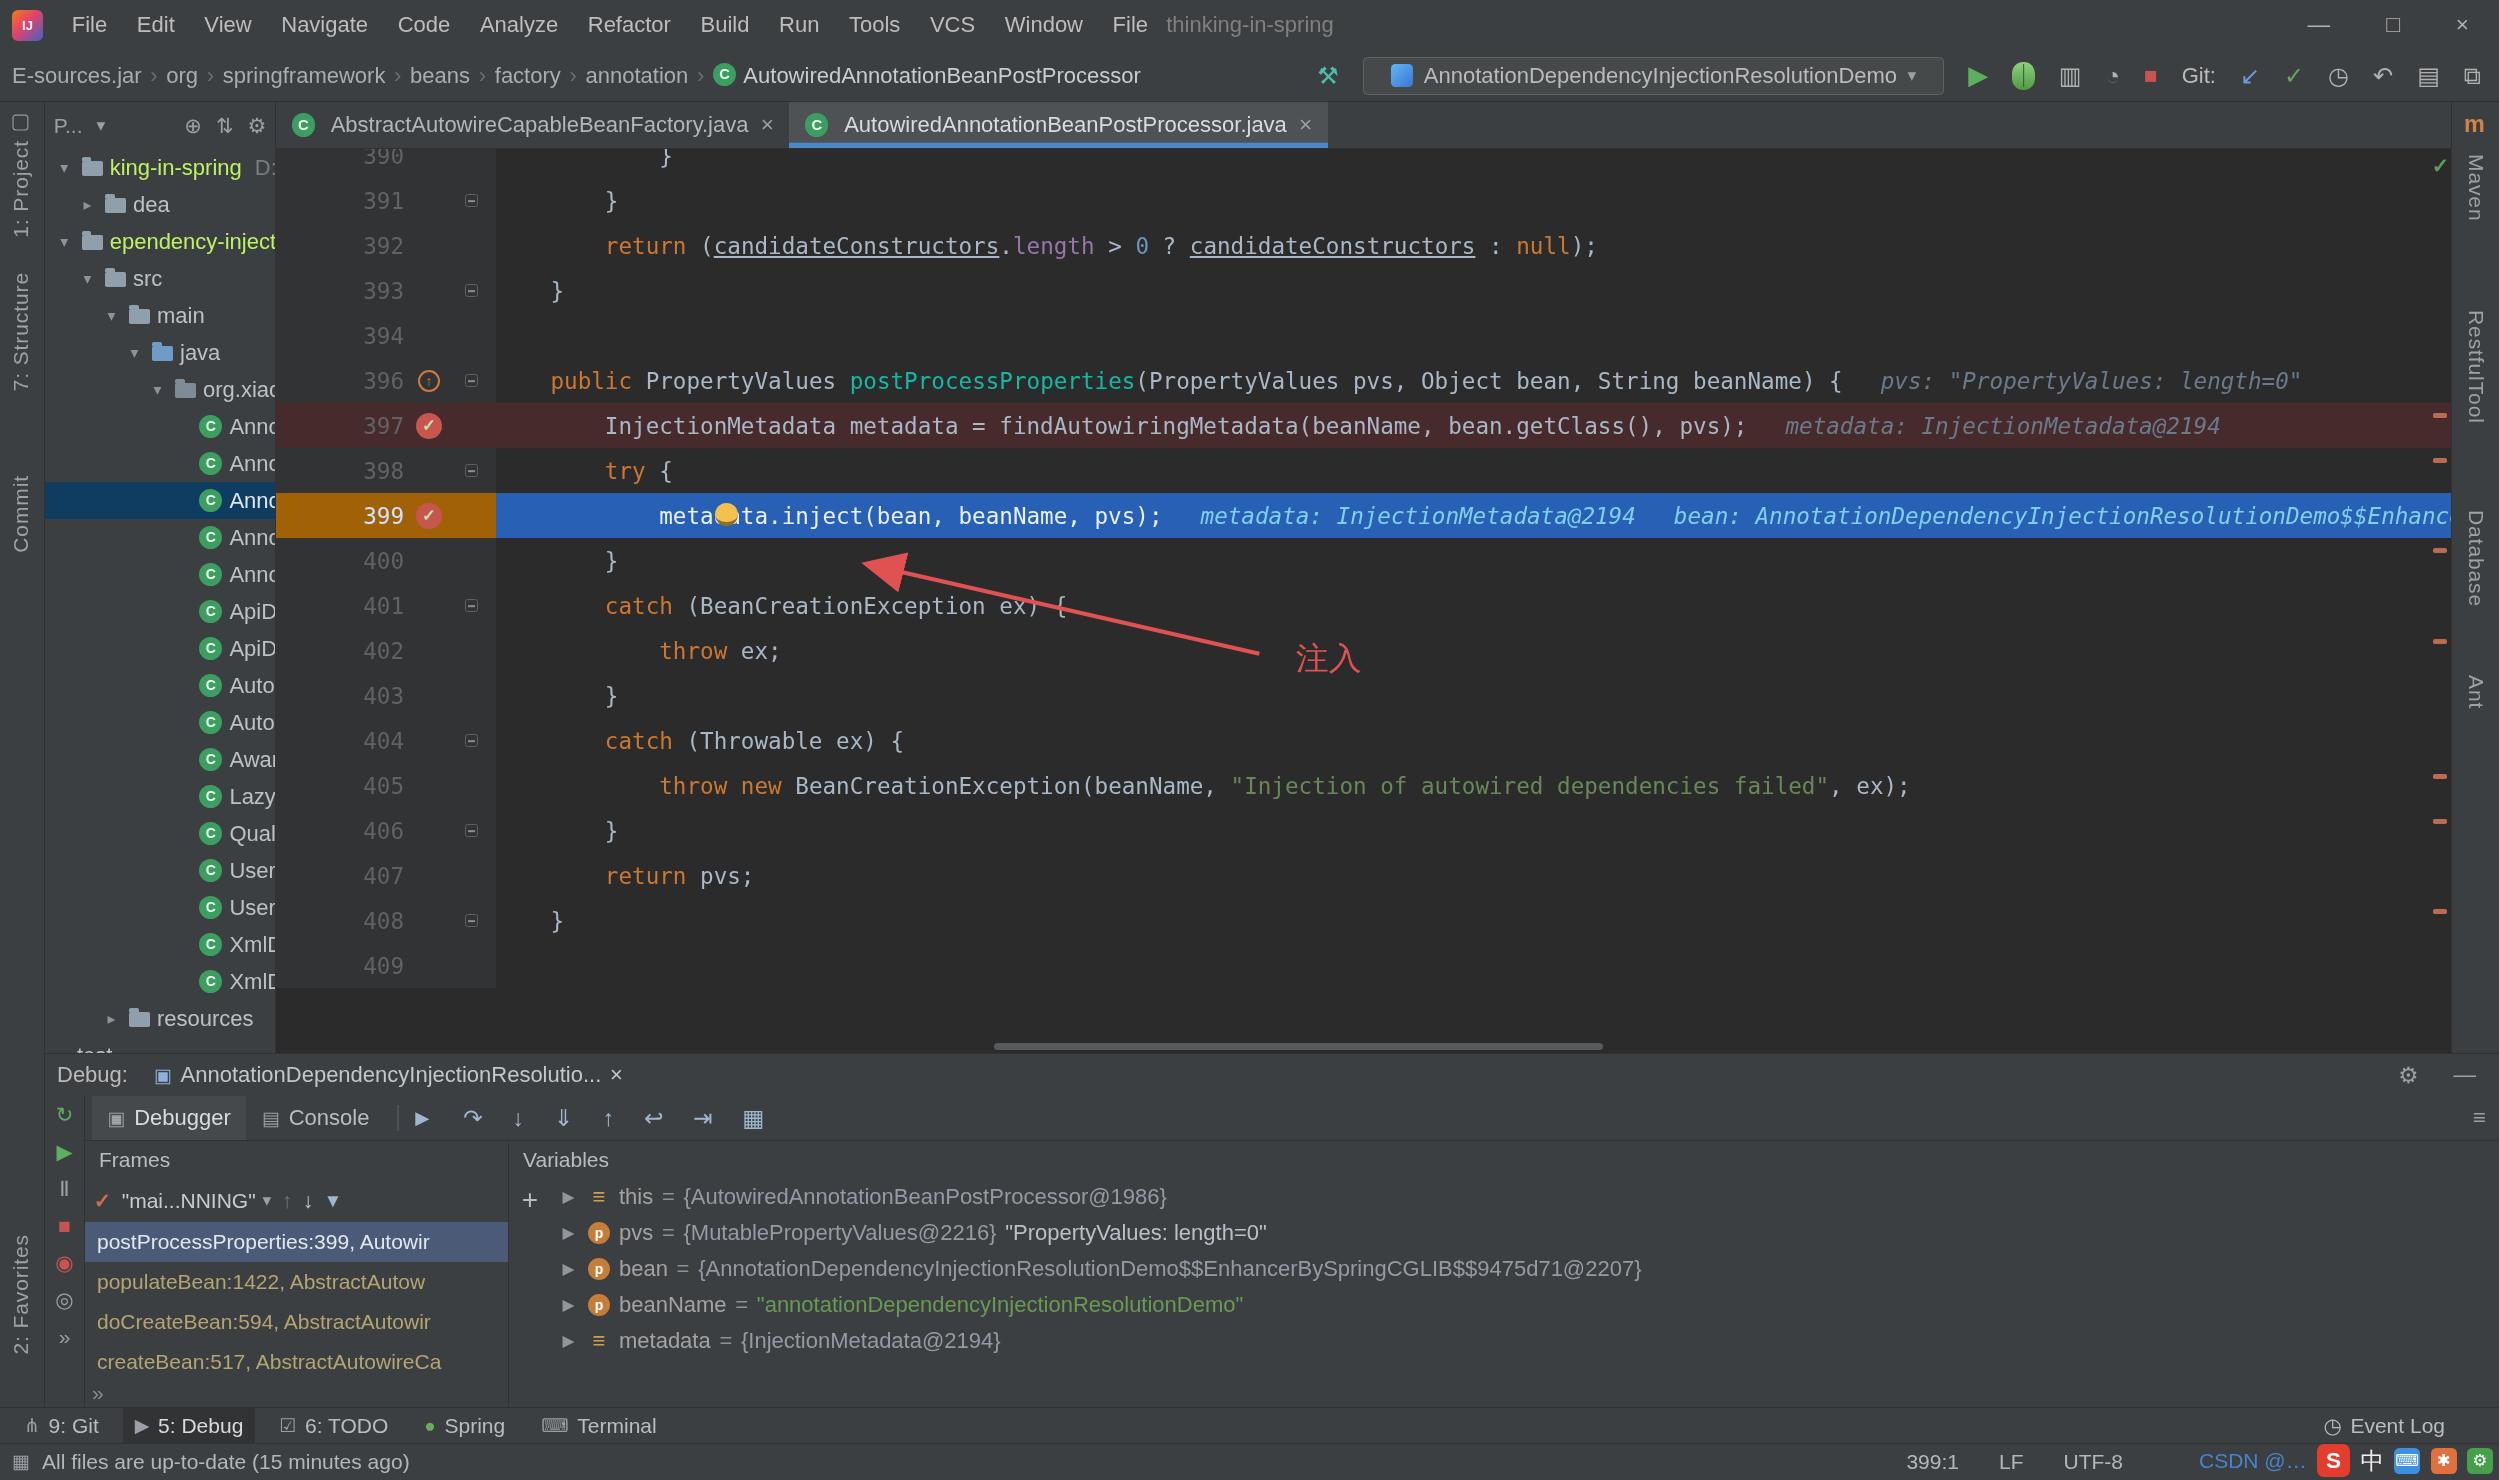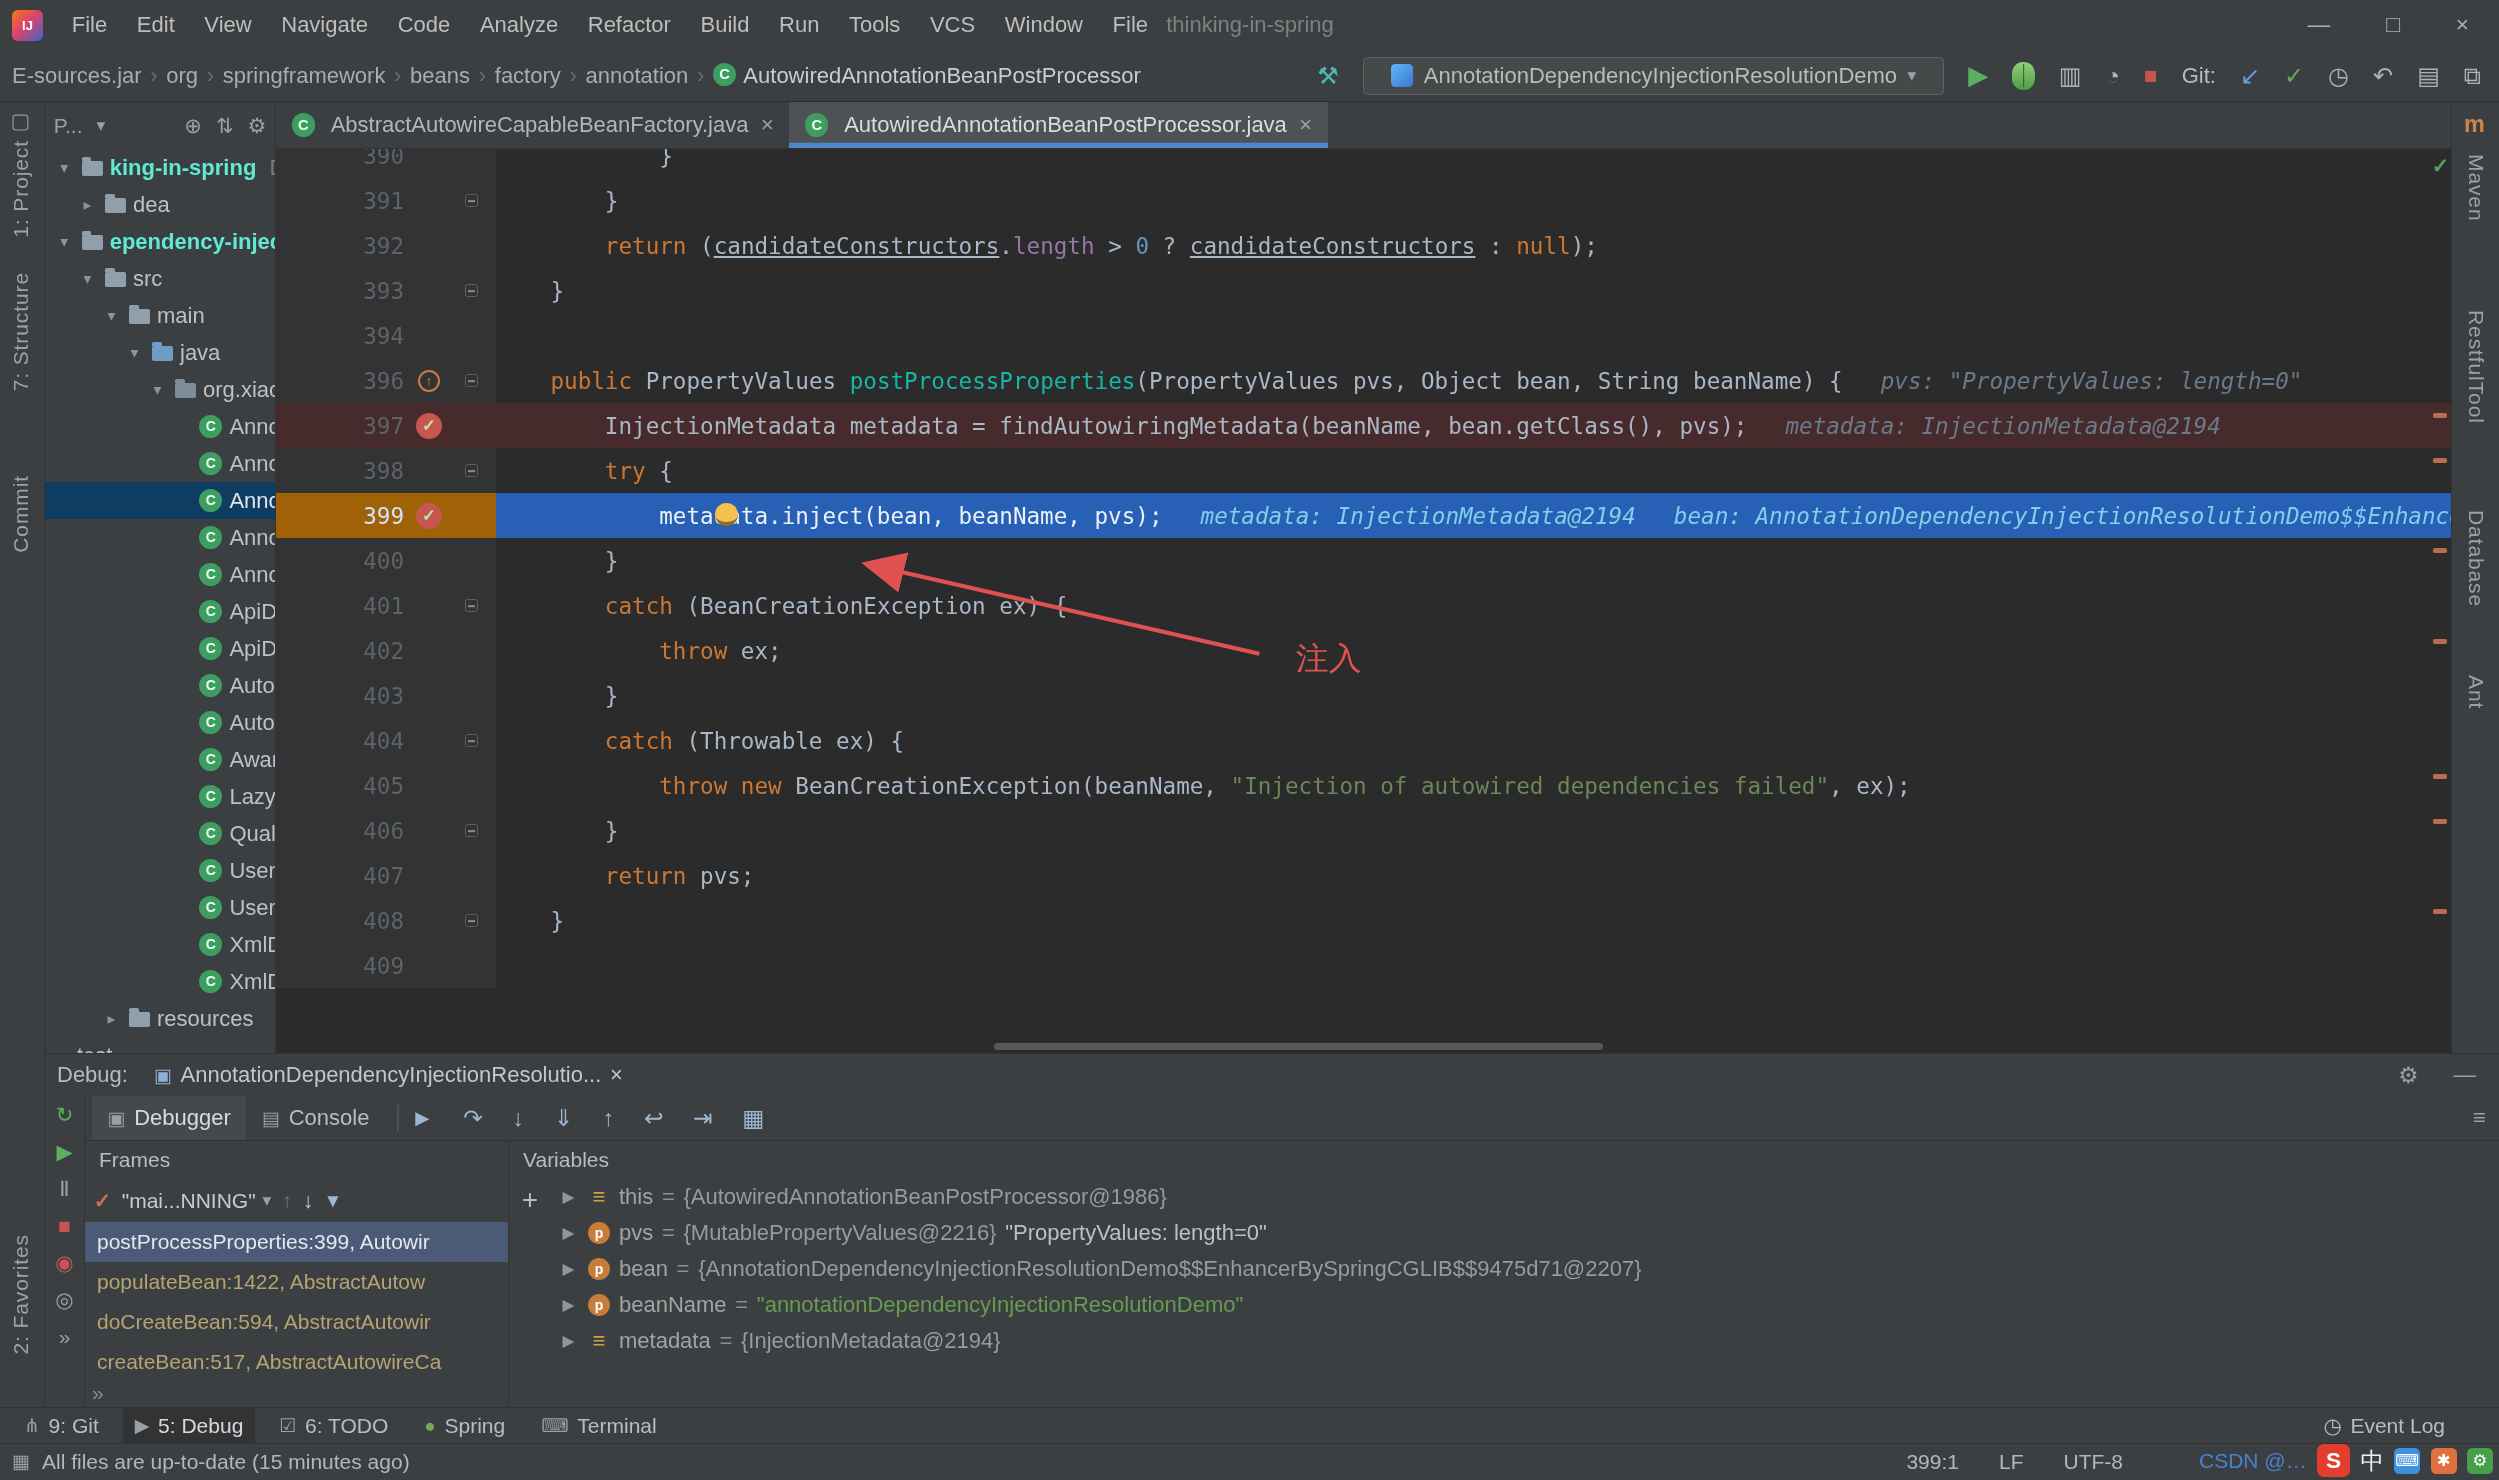--- a/index.html
+++ b/index.html
@@ -43,21 +43,21 @@
   .upper{display:flex;height:951px;flex:none;min-height:0}
 
   
   .project{width:231px;background:#3c3f41;border-right:0.9px solid #323232;display:flex;flex-direction:column;flex:none;overflow:hidden}
   .pheader{height:47px;display:flex;align-items:center;padding:0 8.7px;gap:14px;font-size:22px;color:#b6bac0;flex:none}
   .pheader .ph-ic{color:#9aa0a6;font-size:21px}
   .pheader .spacer{flex:1}
   .ptree{flex:1;overflow:hidden;font-size:22px}
   .trow{height:37px;display:flex;align-items:center;gap:7px;color:#bdc1c7;white-space:nowrap}
   .trow.sel{background:#0e3d61;color:#dfe5ea}
-  .trow.bold .tlab{font-weight:bold;color:#5eead4}
+  .trow.bold .tlab{font-weight:normal;color:#bef264}
   .chev{width:21px;color:#8f9397;font-size:15.6px;text-align:center;flex:none}
   .suffix{color:#787d83}
   .fico{width:21px;height:14.8px;background:#8fa0ac;border-radius:1.7px;position:relative;flex:none;margin-top:2.6px}
   .fico::before{content:"";position:absolute;top:-4.3px;left:0;width:9.5px;height:4.3px;background:inherit;border-radius:1.7px 1.7px 0 0}
   .fico.src{background:#6f9cc6}
   .fico.pkg{background:#7d8c96}
   .klass{width:23.4px;height:23.4px;border-radius:50%;background:#3e9e62;color:#eafff0;font-size:14px;font-weight:bold;display:flex;align-items:center;justify-content:center;flex:none}
 
   
   .edcol{flex:1;display:flex;flex-direction:column;min-width:0}

